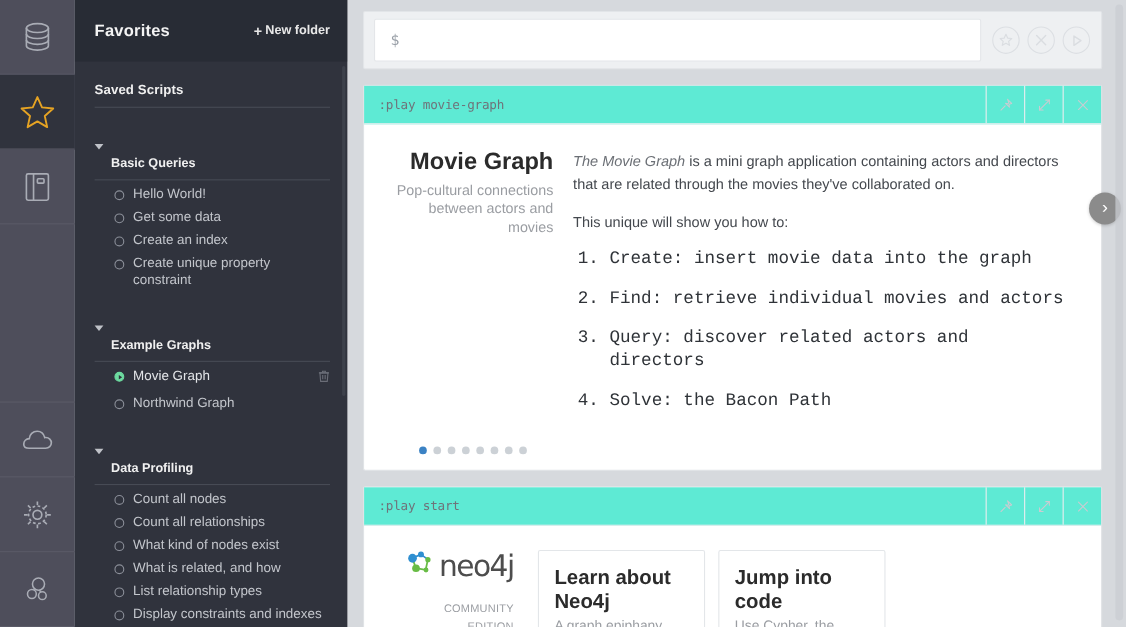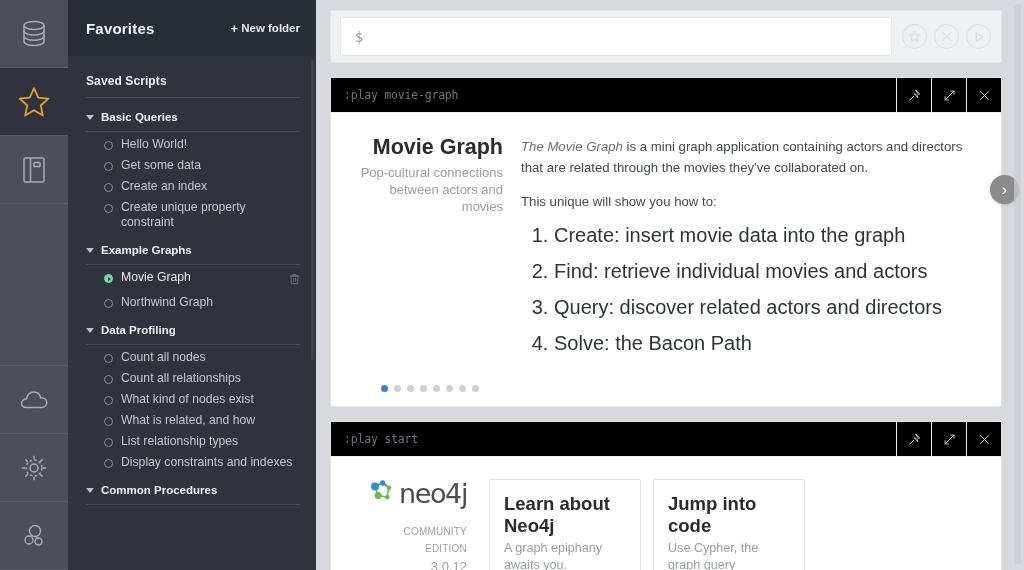--- a/index.html
+++ b/index.html
@@ -64,21 +64,21 @@
 
   .folder-head {
     display: flex; align-items: center; gap: 7px;
     padding: 11px 0 8px 0; cursor: pointer;
   }
   .caret {
     width: 0; height: 0; border-left: 4.5px solid transparent;
     border-right: 4.5px solid transparent; border-top: 5px solid #bfc2c8;
     margin-top: 1px;
   }
-  .folder-name { color: #f0f0f0; font-size: 11.5px; font-weight: bold; }
+  .folder-name { color: #f0f0f0; font-size: 11.5px; font-weight: bold; margin-top: 32px; }
 
   .script-row {
     display: flex; align-items: flex-start; gap: 8px;
     padding: 3px 0 3px 18px; cursor: pointer;
   }
   .bullet {
     width: 9px; height: 9px; border-radius: 50%;
     border: 1.3px solid #8b8f99; box-sizing: border-box;
     flex: 0 0 9px; margin-top: 4px;
   }
@@ -149,21 +149,21 @@
   .frame {
     background: #fff;
     border: 1px solid #e0e3e6;
     border-radius: 2px;
     margin-top: 14px;
     box-sizing: border-box;
   }
   .frame-head {
     height: 34px; display: flex; align-items: stretch;
     border-bottom: 1px solid #eceef0;
-    background: #000000;
+    background: #5eead4;
   }
   .frame-cmd {
     flex: 1 1 auto; display: flex; align-items: center;
     padding-left: 13px;
     color: #6f737a; font-family: "DejaVu Sans Mono", monospace;
     font-size: 11.5px; letter-spacing: -.2px;
   }
   .frame-btn {
     width: 34px; display: flex; align-items: center; justify-content: center;
     border-left: 1px solid #eceef0; cursor: pointer;
@@ -172,21 +172,21 @@
 
   
   .slide { display: flex; padding: 22px 28px 10px 28px; box-sizing: border-box; }
   .slide-left { width: 162px; flex: 0 0 162px; padding-right: 18px; box-sizing: border-box; text-align: right; }
   .slide-h1 { font-size: 21.5px; font-weight: bold; color: #2b2b2b; line-height: 24px; margin-bottom: 5px; }
   .slide-sub { font-size: 13px; color: #9a9da2; line-height: 17px; }
   .slide-right { flex: 1 1 auto; padding-top: 1px; }
   .slide-p { font-size: 13.2px; color: #44484e; line-height: 21px; margin: 0 0 13px 0; }
   .slide-p em { font-style: italic; color: #6b6f75; }
   .slide-ol { margin: 0; padding-left: 33px; }
-  .slide-ol li { font-size: 20px; color: #2f3338; line-height: 21px; margin-bottom: 15px; }
+  .slide-ol li { font-size: 16px; color: #2f3338; line-height: 21px; margin-bottom: 15px; font-family: Liberation Mono, monospace; }
 
   .dots { display: flex; gap: 6px; padding: 6px 0 14px 50px; }
   .dot { width: 7px; height: 7px; border-radius: 50%; background: #ccd1d6; cursor: pointer; }
   .dot.on { background: #3b82c4; }
 
   .next-arrow {
     position: absolute; right: -18px; top: 62px;
     width: 29px; height: 29px; border-radius: 50%;
     background: #8b8b8b;
     display: flex; align-items: center; justify-content: center;

